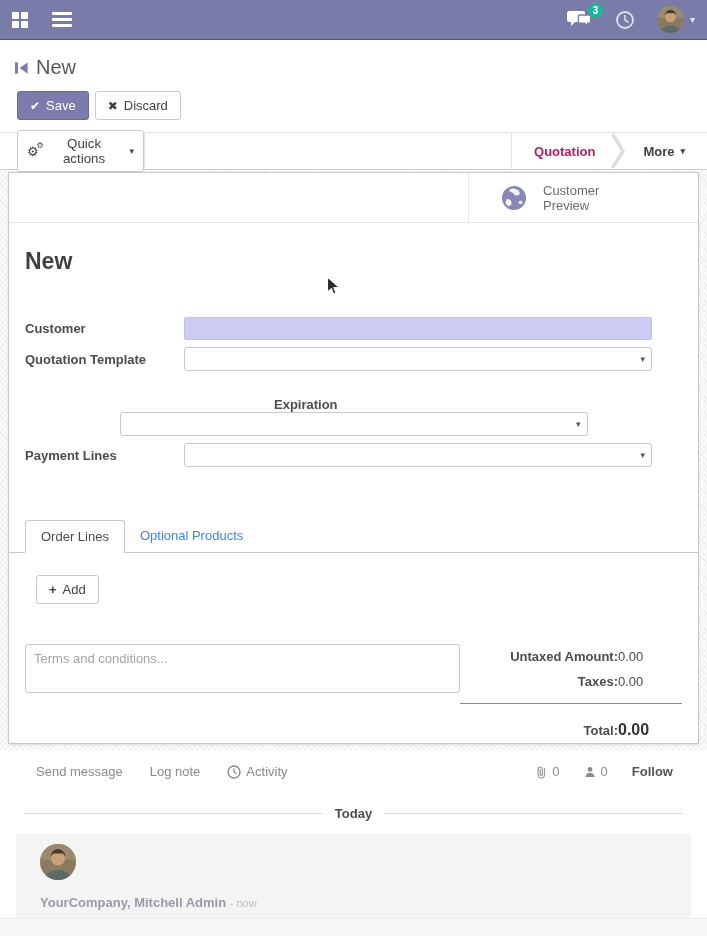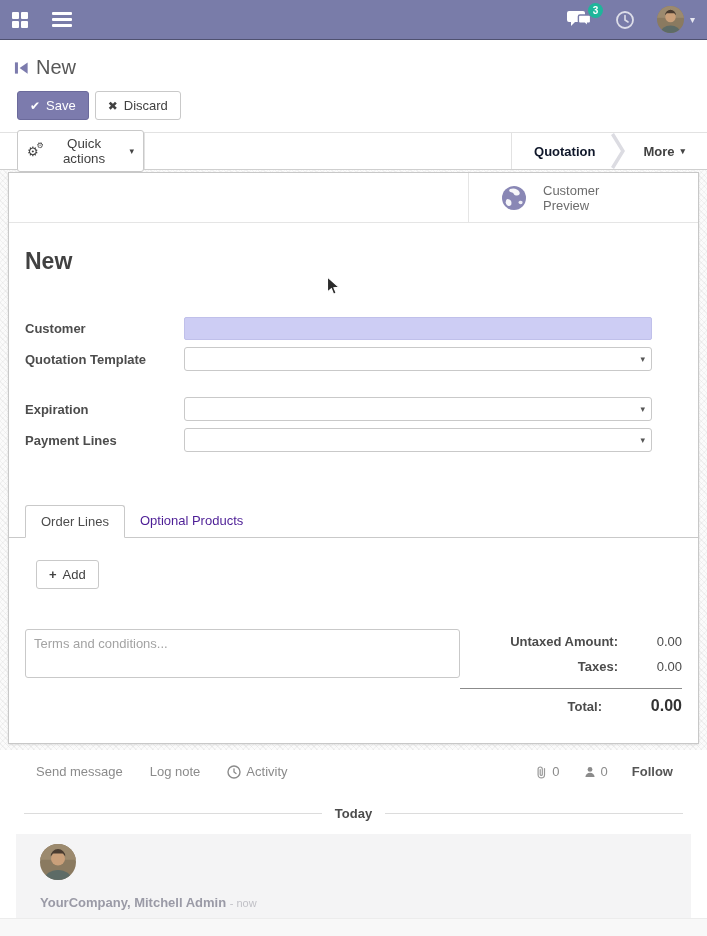--- a/index.html
+++ b/index.html
@@ -46,62 +46,62 @@
   .statusbar {
     height:38px; border-top:1px solid #e2e2e2; border-bottom:1px solid #cfcfcf;
     display:flex; align-items:stretch; background:#fff;
   }
   .sb-left { display:flex; align-items:center; padding-left:17px; width:145px; border-right:1px solid #e2e2e2; }
   .dd-btn { display:inline-flex; align-items:center; gap:6px; border:1px solid #c9c9c9; border-radius:3px; background:#fff; padding:5px 9px; cursor:pointer; color:#414141; }
   .gears { position:relative; font-size:13px; color:#414141; line-height:1; }
   .gears .g2 { position:absolute; font-size:8px; top:-3px; right:-5px; }
   .caret-dark { font-size:9px; color:#444; }
   .sb-right { margin-left:auto; display:flex; align-items:center; border-left:1px solid #e2e2e2; padding:0 14px 0 0; }
-  .stage { color:#0f172a; font-weight:bold; padding:0 16px 0 22px; cursor:pointer; }
+  .stage { color:#be185d; font-weight:bold; padding:0 16px 0 22px; cursor:pointer; }
   .stage-sep { display:block; margin-right:10px; }
   .more-btn { display:flex; align-items:center; gap:6px; font-weight:bold; color:#414141; padding:0 8px; cursor:pointer; }
 
   
   .form-area {
     height:580px; padding:2px 8px 6px;
     background:
       repeating-linear-gradient(45deg, rgba(0,0,0,0.045) 0 1px, transparent 1px 4px),
       repeating-linear-gradient(-45deg, rgba(0,0,0,0.03) 0 1px, transparent 1px 4px),
       #fbfbfb;
   }
   .sheet { background:#fff; border:1px solid #c8c8c8; height:100%; position:relative; box-shadow:0 1px 2px rgba(0,0,0,.1); }
   .stat-row { height:50px; border-bottom:1px solid #e5e5e5; display:flex; }
   .stat-btn { margin-left:auto; width:230px; border-left:1px solid #e5e5e5; display:flex; align-items:center; gap:16px; padding-left:32px; cursor:pointer; }
   .stat-btn .txt { color:#6d6d6d; font-size:13px; line-height:15px; }
   .sheet h1 { font-size:23px; color:#414141; margin:25px 0 0 16px; font-weight:bold; }
   .fields { margin:42px 16px 0; }
   .frow { display:flex; align-items:center; }
   .frow + .frow { margin-top:7px; }
-  .fgap { margin-top:26px !important; }
+  .fgap { margin-top:26px !important;flex-direction:column; }
   .flabel { width:159px; font-weight:bold; color:#4c4c4c; font-size:13px; }
   .fctrl { position:relative; width:468px; }
   .inp { width:100%; height:24px; border:1px solid #c9c9c9; border-radius:3px; background:#fff; padding:0 18px 0 6px; font-family:inherit; font-size:13px; }
   .inp.hl { background:#cdcdf4; border-color:#c0c0ea; height:23px; border-radius:2px; }
   .fctrl .dd { position:absolute; right:7px; top:50%; transform:translateY(-50%); font-size:9px; color:#555; pointer-events:none; }
 
   .notebook { margin-top:53px; }
   .tabs { display:flex; border-bottom:1px solid #c9c9c9; padding-left:16px; }
-  .tab { padding:8px 15px; cursor:pointer; color:#4c1d95; }
+  .tab { padding:8px 15px; cursor:pointer; color:#3b82f6; }
   .tab.active { color:#4c4c4c; background:#fff; border:1px solid #c9c9c9; border-bottom:1px solid #fff; border-radius:3px 3px 0 0; margin-bottom:-1px; }
   .add-btn { margin:22px 0 0 27px; }
   .plus { font-weight:bold; font-size:13px; }
 
   .sheet-bottom { display:flex; margin:40px 16px 0; }
   .terms { width:435px; height:49px; border:1px solid #c9c9c9; border-radius:3px; resize:none; padding:6px 8px; font-family:inherit; font-size:13px; color:#4c4c4c; }
   .terms::placeholder { color:#a3a3a3; }
   .totals { margin-left:auto; width:222px; padding-top:5px; }
   .trow { display:flex; justify-content:flex-end; align-items:baseline; margin-bottom:10px; }
   .trow .tl { font-weight:bold; color:#4c4c4c; }
-  .trow .tv { width:64px; text-align:right; color:#4c4c4c; }
-  .trow.total { border-top:1px solid #8b8b8b; padding-top:8px; margin-top:14px;gap:16px; }
+  .trow .tv { width:64px; color:#4c4c4c; }
+  .trow.total { border-top:1px solid #8b8b8b; padding-top:17px; margin-top:14px; }
   .trow.total .tv { font-size:16px; font-weight:bold; color:#333; }
 
   
   .chatter { padding:14px 0 0; }
   .ch-row { display:flex; align-items:flex-end; padding:0 34px 0 36px; color:#8b8b8b; }
   .ch-left { display:flex; align-items:center; gap:27px; }
   .ch-link { cursor:pointer; }
   .ch-link.with-ic { display:flex; align-items:center; gap:5px; }
   .ch-right { margin-left:auto; display:flex; align-items:center; gap:24px; }
   .cnt { display:flex; align-items:center; gap:5px; color:#8b8b8b; cursor:pointer; }

